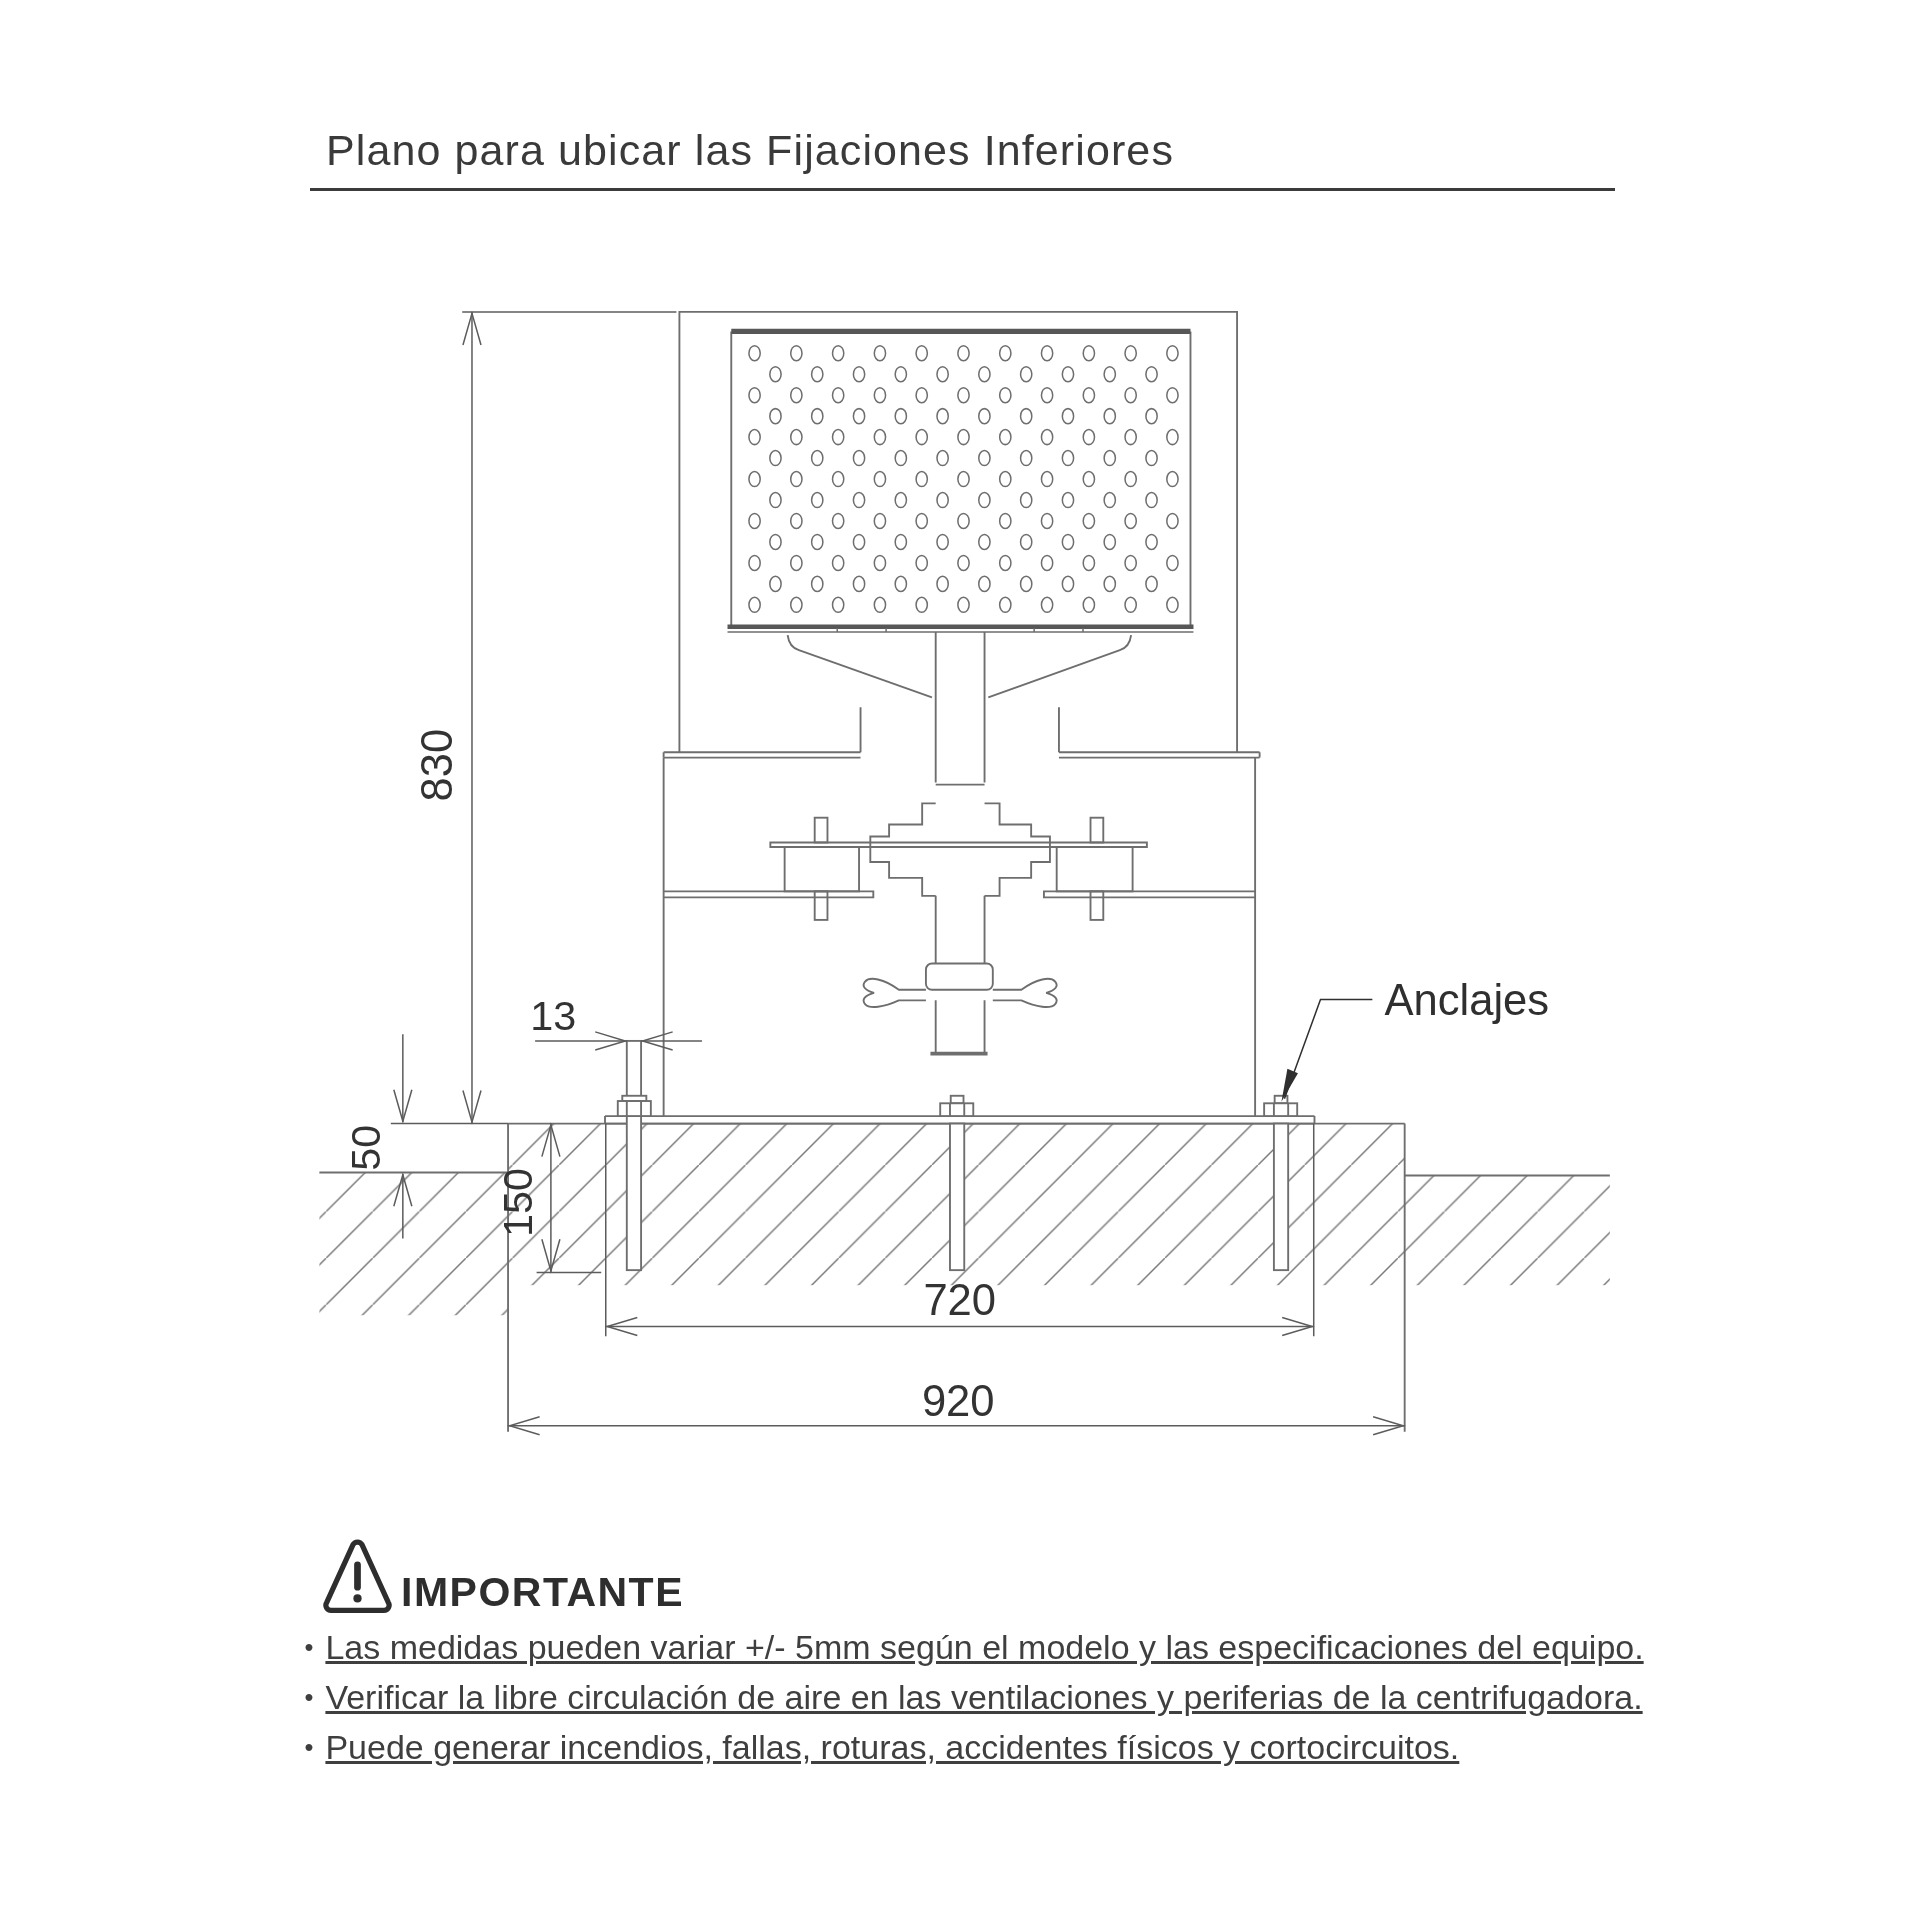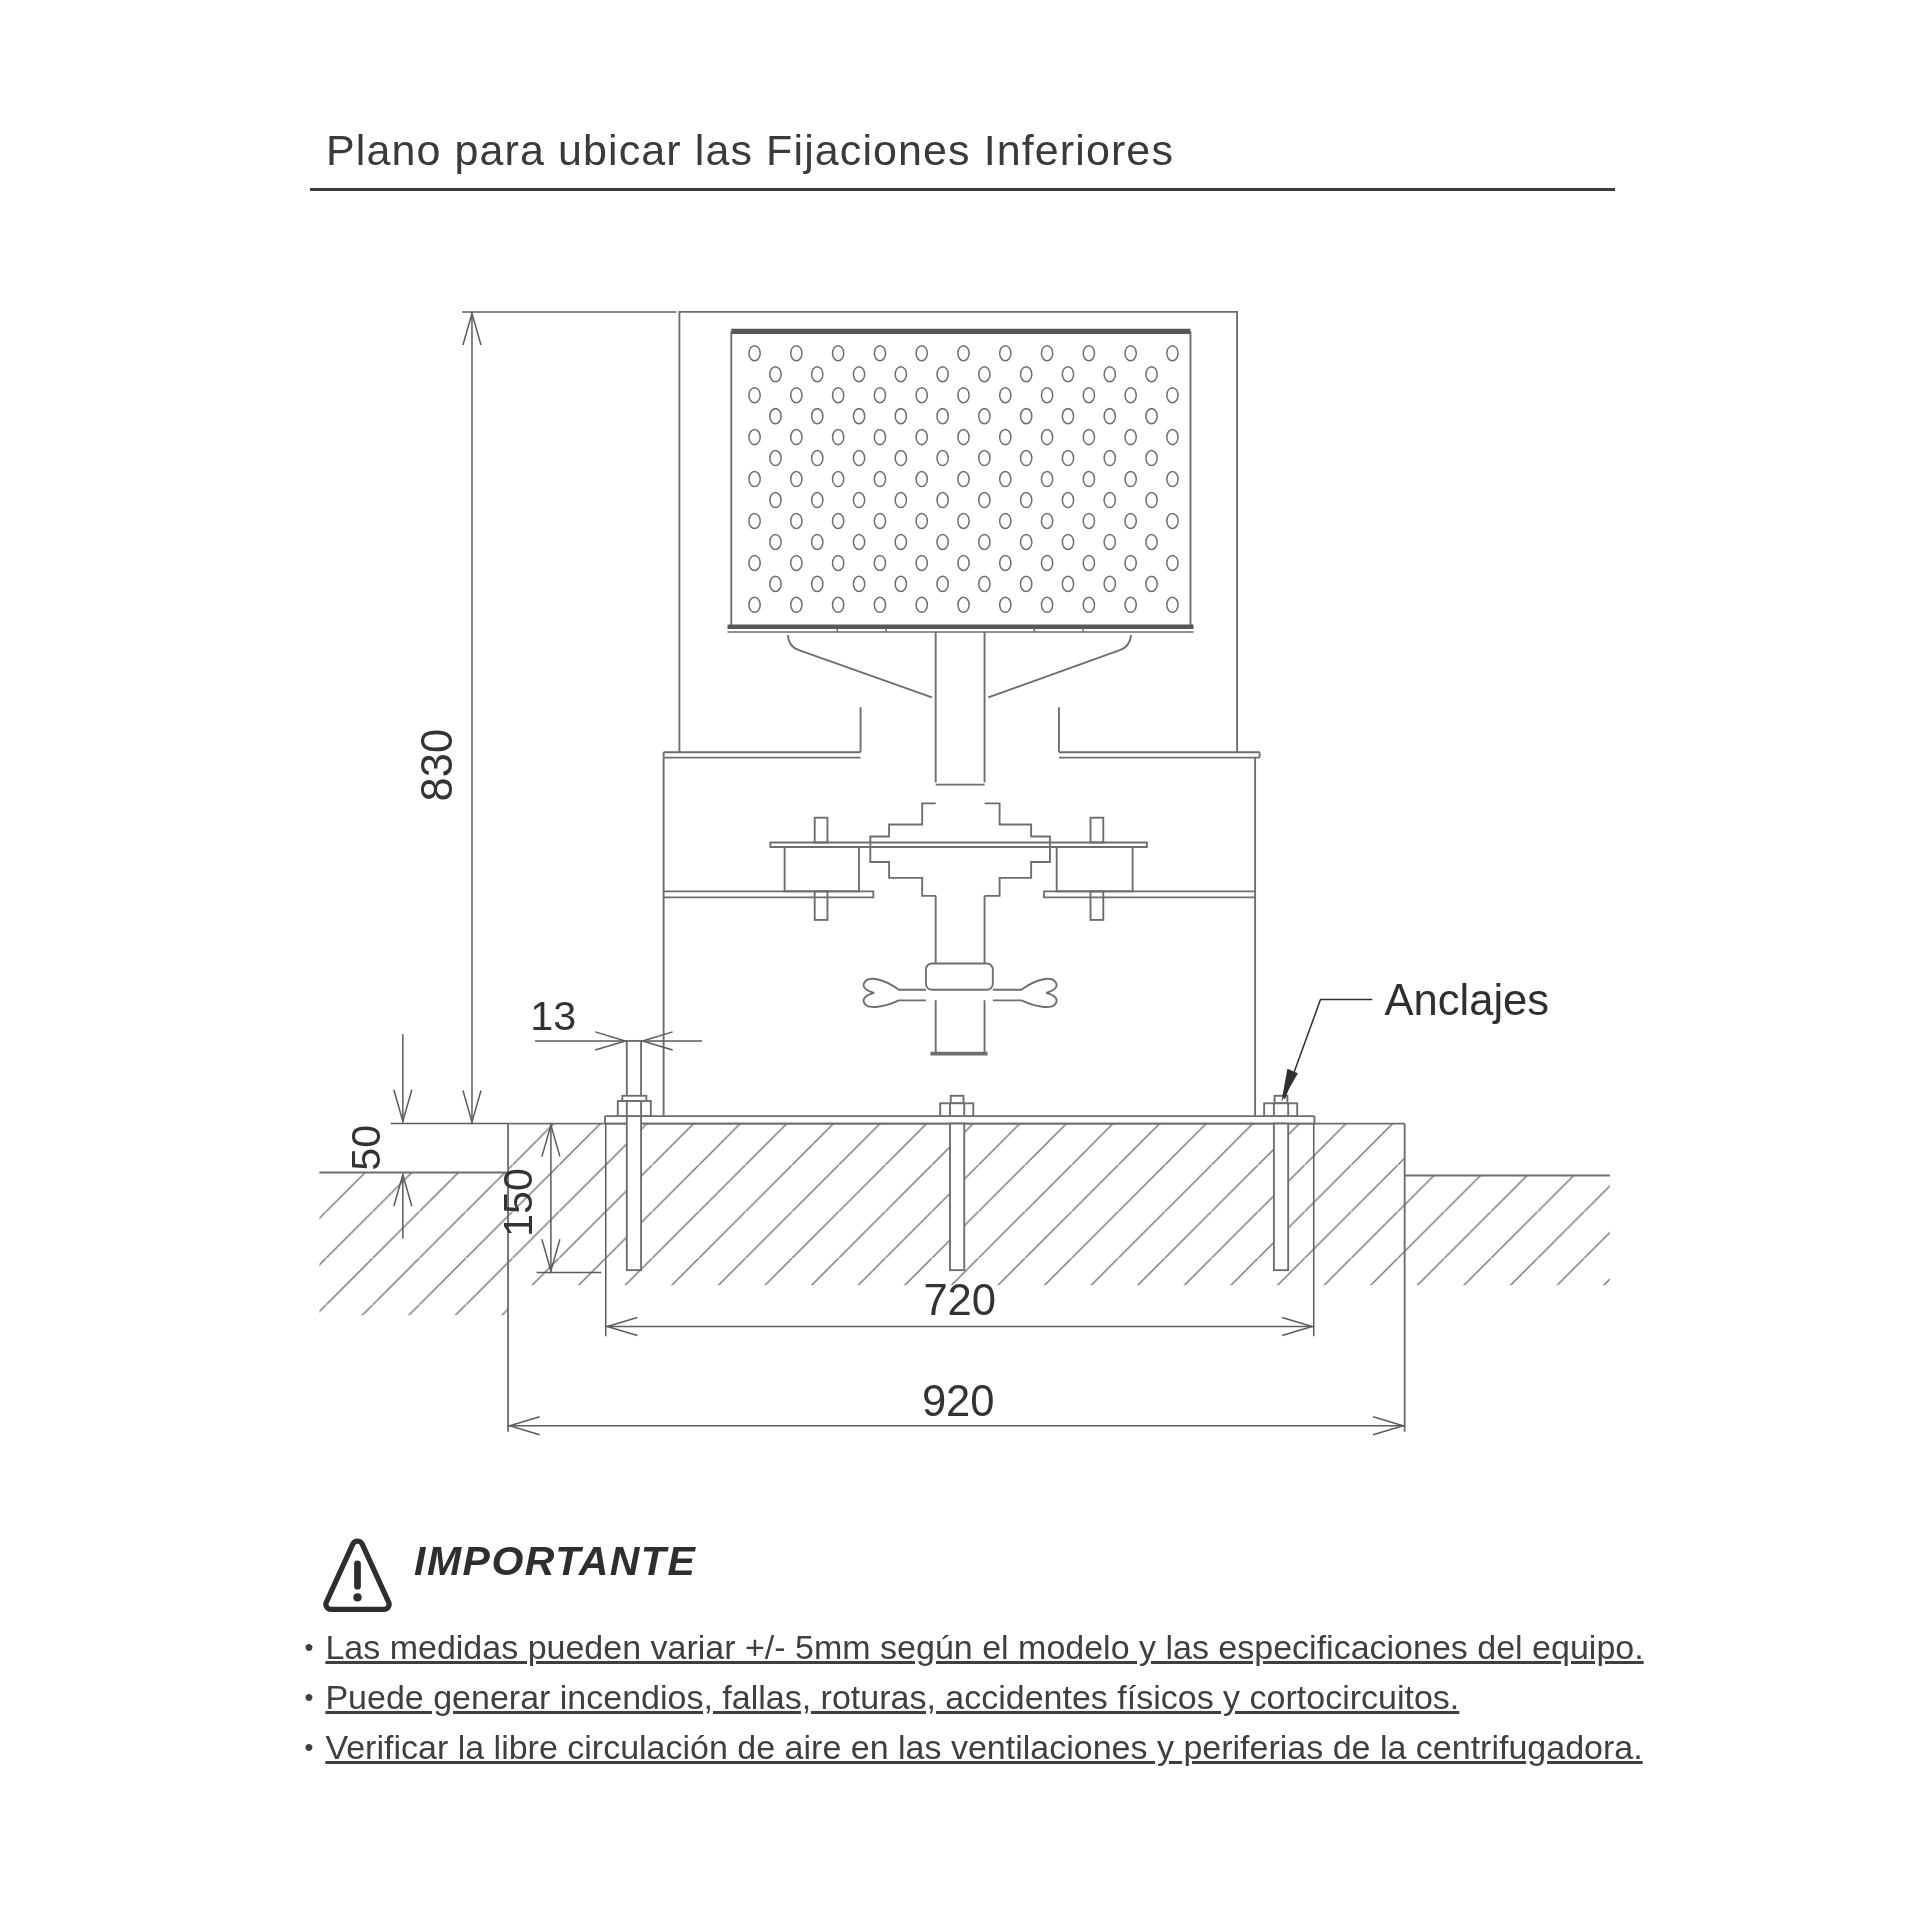--- a/index.html
+++ b/index.html
@@ -12,21 +12,21 @@
     position:absolute;left:310px;top:126px;
     font-size:43px;font-weight:400;color:#3a3a3a;letter-spacing:1.1px;
     white-space:nowrap;
     margin-left:16px;
   }
   .title-rule{
     position:absolute;left:310px;top:188px;width:1305px;height:3px;background:#3b3b3b;
   }
   .drawing-svg{position:absolute;left:0;top:0;width:1924px;height:1924px;}
   .imp-head{
-    position:absolute;left:322px;top:1538px;height:78px;display:flex;align-items:flex-start;gap:21px;font-style:italic;
+    position:absolute;left:322px;top:1538px;height:78px;display:flex;align-items:flex-end;gap:8px;
   }
   .imp-label{
     font-size:41px;font-weight:700;color:#2e2e2e;letter-spacing:1.5px;white-space:nowrap;
   }
   .bullets{
     position:absolute;left:303px;top:1622px;width:1473px;
     font-size:34px;line-height:50px;color:#3f3f3f;font-weight:400;
   }
   .bullets .b-line{white-space:nowrap;text-decoration:underline;}
   .b-mark{display:inline-block;margin-right:10.5px;transform:scale(.75);}
@@ -309,16 +309,16 @@
   <svg width="71" height="77" viewBox="0 0 95 102">
     <path d="M42,8 a7,7 0 0 1 12,0 L89,85 a7,7 0 0 1 -6,11 L13,96 a7,7 0 0 1 -6,-11 Z" fill="none" stroke="#2e2e2e" stroke-width="7" stroke-linejoin="round" transform="translate(-0.5,-1)"></path>
     <path d="M47.5,34 V64" stroke="#2e2e2e" stroke-width="9" stroke-linecap="round"></path>
     <circle cx="47.5" cy="79" r="5.5" fill="#2e2e2e"></circle>
   </svg>
   <span class="imp-label">IMPORTANTE</span>
 </div>
 
 <div class="bullets">
   <div class="b-line"><span class="b-mark">•</span><span>Las medidas pueden variar +/- 5mm según el modelo y las especificaciones del equipo.</span></div>
+  <div class="b-line"><span class="b-mark">•</span><span>Verificar la libre circulación de aire en las ventilaciones y periferias de la centrifugadora.</span></div>
   <div class="b-line"><span class="b-mark" hidden="">•</span><span>Puede generar incendios, fallas, roturas, accidentes físicos y cortocircuitos.</span></div>
-  <div class="b-line"><span class="b-mark">•</span><span>Verificar la libre circulación de aire en las ventilaciones y periferias de la centrifugadora.</span></div>
 </div>
 
 
 </body></html>

